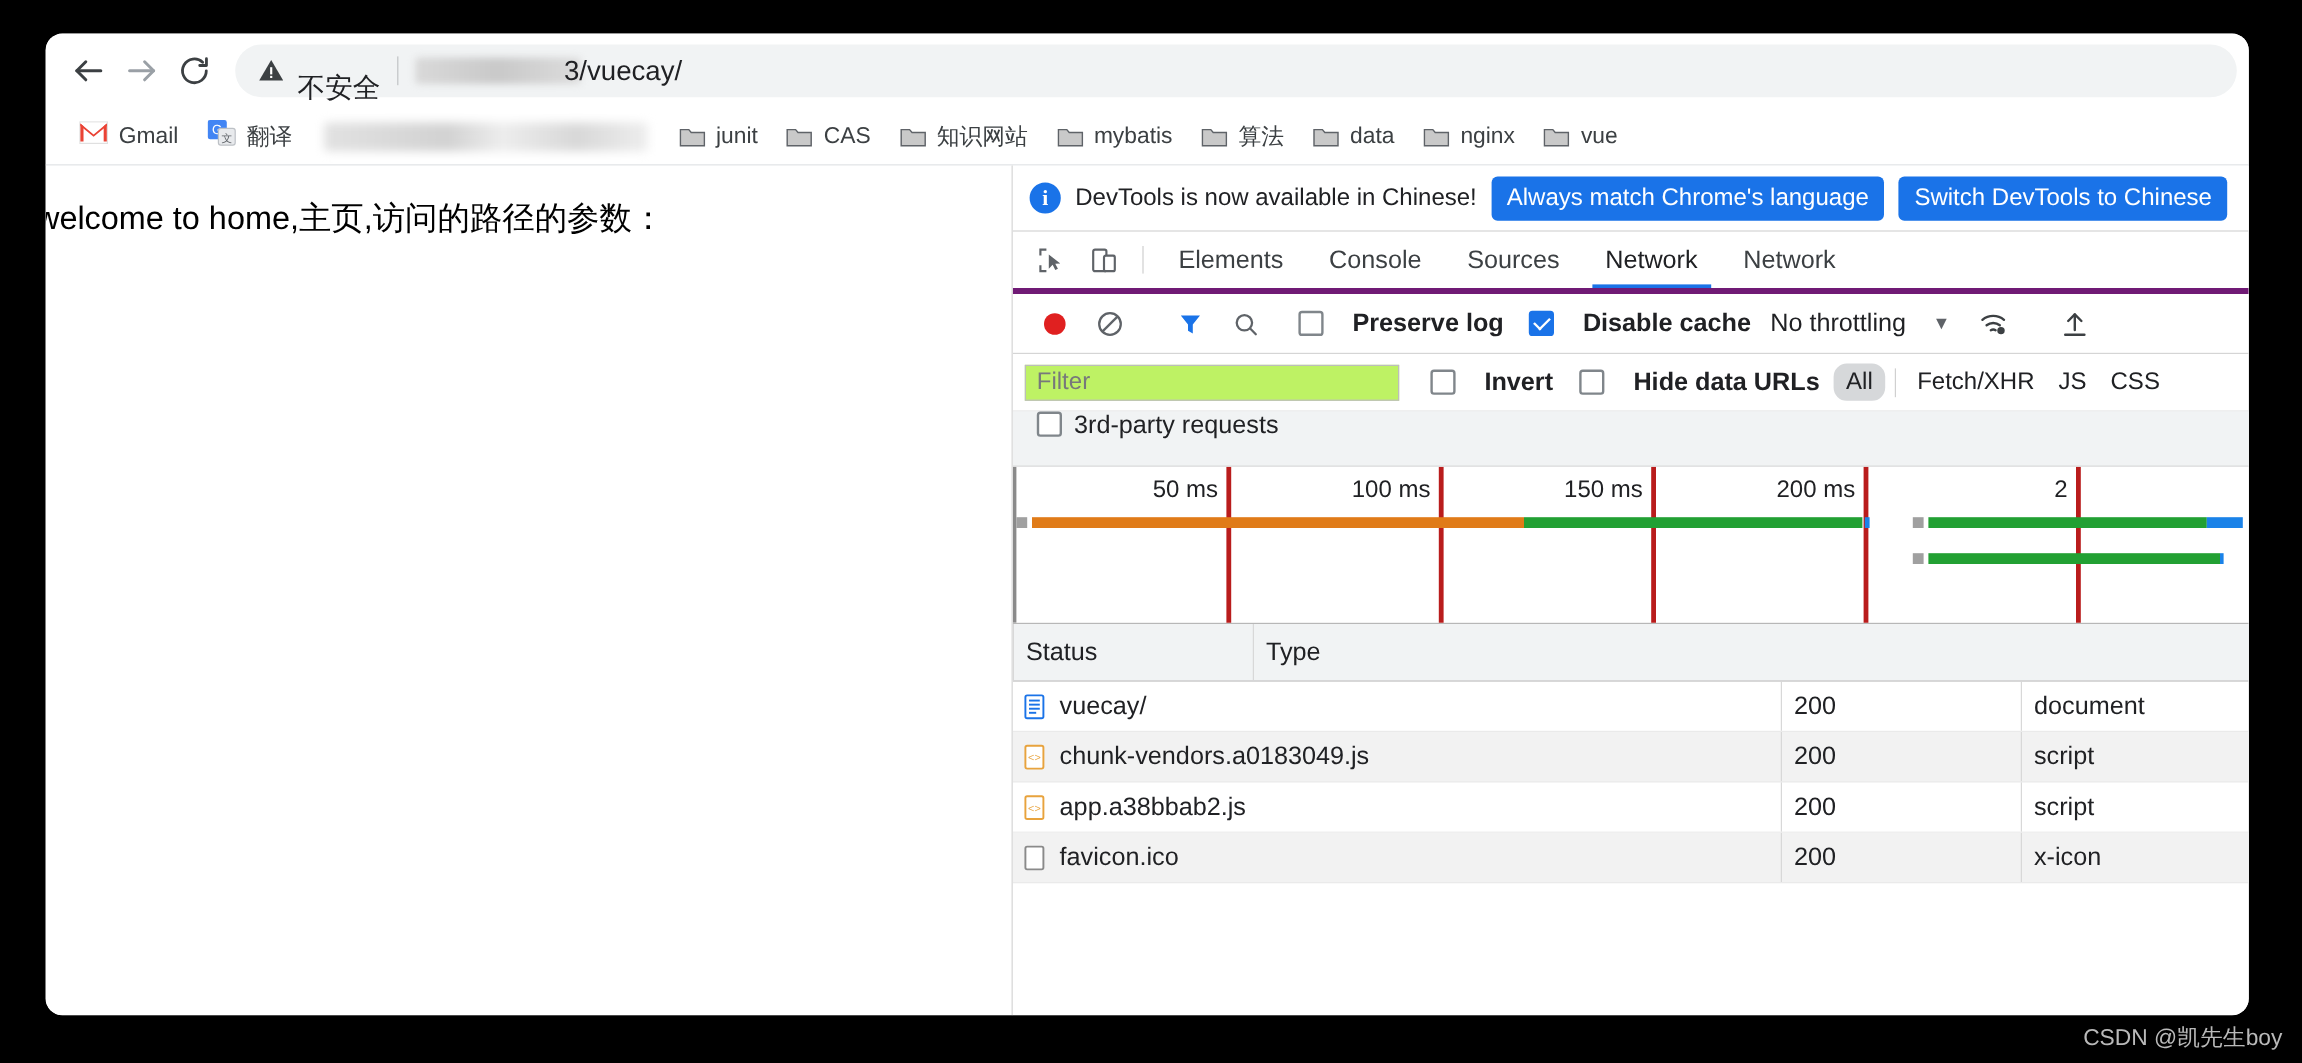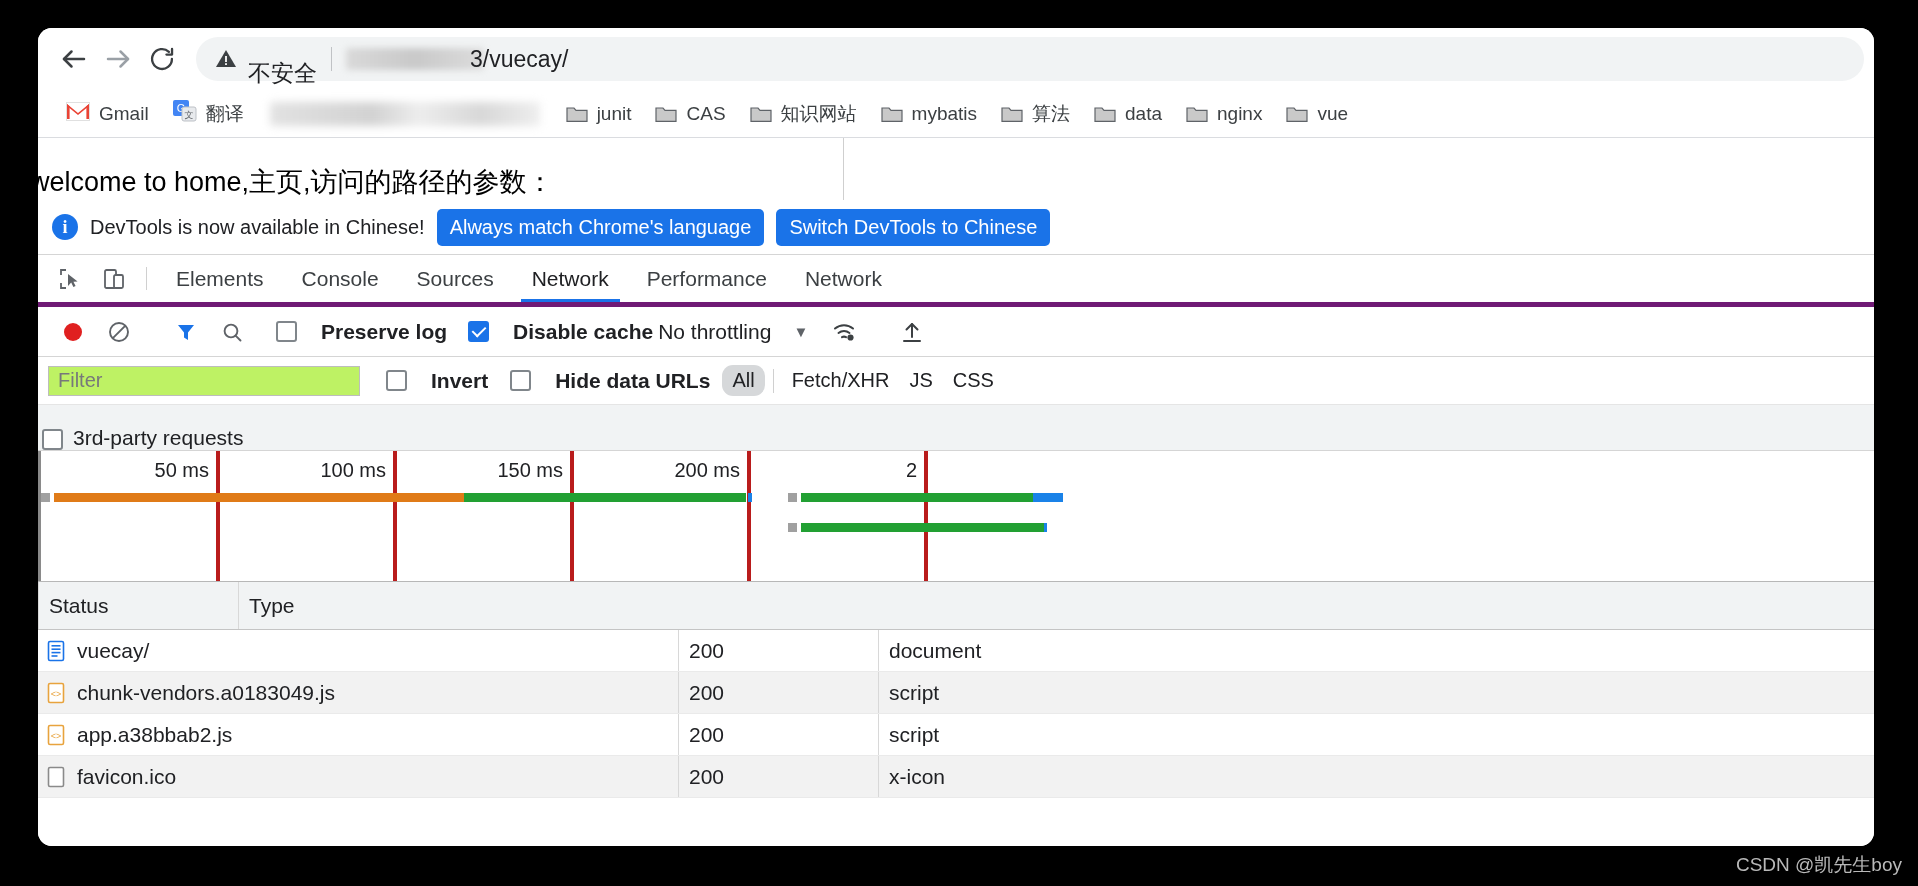--- a/index.html
+++ b/index.html
@@ -103,21 +103,21 @@
     width: 270px; height: 24px;
     margin: 0 14px;
     background: linear-gradient(90deg,#e2e2e2 0%, #d2d2d2 38%, #ededed 55%, #d8d8d8 78%, #eee 100%);
     filter: blur(4px);
     border-radius: 3px;
     flex: 0 0 auto;
   }
   .folder-ic { width: 22px; height: 18px; flex: 0 0 auto; display:block; }
 
   
-  #split { display: flex; height: calc(818px - 62px - 48px); flex-direction: column; }
+  #split { display: flex; height: calc(818px - 62px - 48px); }
 
   #page-pane {
     width: 806px;
     background: #fff;
     border-right: 1px solid #cfcfcf;
     padding: 26px 0 0 0;
     overflow: hidden;
   }
   #page-text {
     font-size: 27px;
@@ -216,21 +216,21 @@
     background: #1a73e8; border-color: #1a73e8;
     display: flex; align-items: center; justify-content: center;
   }
   .cb-box.checked::after {
     content: "";
     width: 6px; height: 11px;
     border: solid #fff; border-width: 0 2.5px 2.5px 0;
     transform: rotate(45deg) translate(-1px,-1px);
   }
   .cb-label { font-size: 21px; color: #202124; }
-  #throttle { font-size: 21px; color: #202124; margin-left: 5px; white-space: nowrap; flex:0 0 auto; }
+  #throttle { font-size: 21px; color: #202124; margin-left: 16px; white-space: nowrap; flex:0 0 auto; }
   #throttle-caret { margin-left: 22px; font-size: 15px; color: #5f6368; flex:0 0 auto; }
 
   #dt-filterbar {
     height: 48px;
     border-bottom: 1px solid #e5e5e5;
     display: flex; align-items: center;
     padding-left: 10px;
     overflow: hidden;
     flex: 0 0 auto;
   }
@@ -250,22 +250,22 @@
     border-radius: 11px;
     white-space: nowrap;
     flex: 0 0 auto;
   }
   .ftype.sel { background: #d6d8da; }
 
   #dt-thirdparty {
     height: 46px;
     background: #f1f3f4;
     border-bottom: 1px solid #d5d5d5;
-    display: flex; align-items: flex-end;
-    padding-left: 4px;
+    display: flex; align-items: flex-start;
+    padding-left: 20px;
     gap: 10px;
     flex: 0 0 auto;
   }
 
   
   #overview {
     height: 131px;
     background: #fff;
     border-bottom: 1px solid #b7b7b7;
     position: relative;
@@ -462,21 +462,20 @@
           <svg width="24" height="24" viewBox="0 0 24 24" fill="none" stroke="#5f6368" stroke-width="1.8">
               <rect x="3" y="3" width="11" height="18" rx="1.5"></rect>
               <rect x="12" y="8" width="9" height="13" rx="1.5" fill="#fff"></rect>
             </svg>
         </div>
         <div class="vdiv"></div>
         <div class="dt-tab">Elements</div>
         <div class="dt-tab">Console</div>
         <div class="dt-tab">Sources</div>
         <div class="dt-tab active">Network</div>
-        <div class="dt-tab">Performance</div>
         <div class="dt-tab">Network</div>
       </div>
 
       <div id="dt-toolbar">
         <div class="tb-ic">
           <svg width="26" height="26" viewBox="0 0 26 26">
               <circle cx="13" cy="13" r="9" fill="#e02020"></circle>
             </svg>
         </div>
         <div class="tb-ic">

